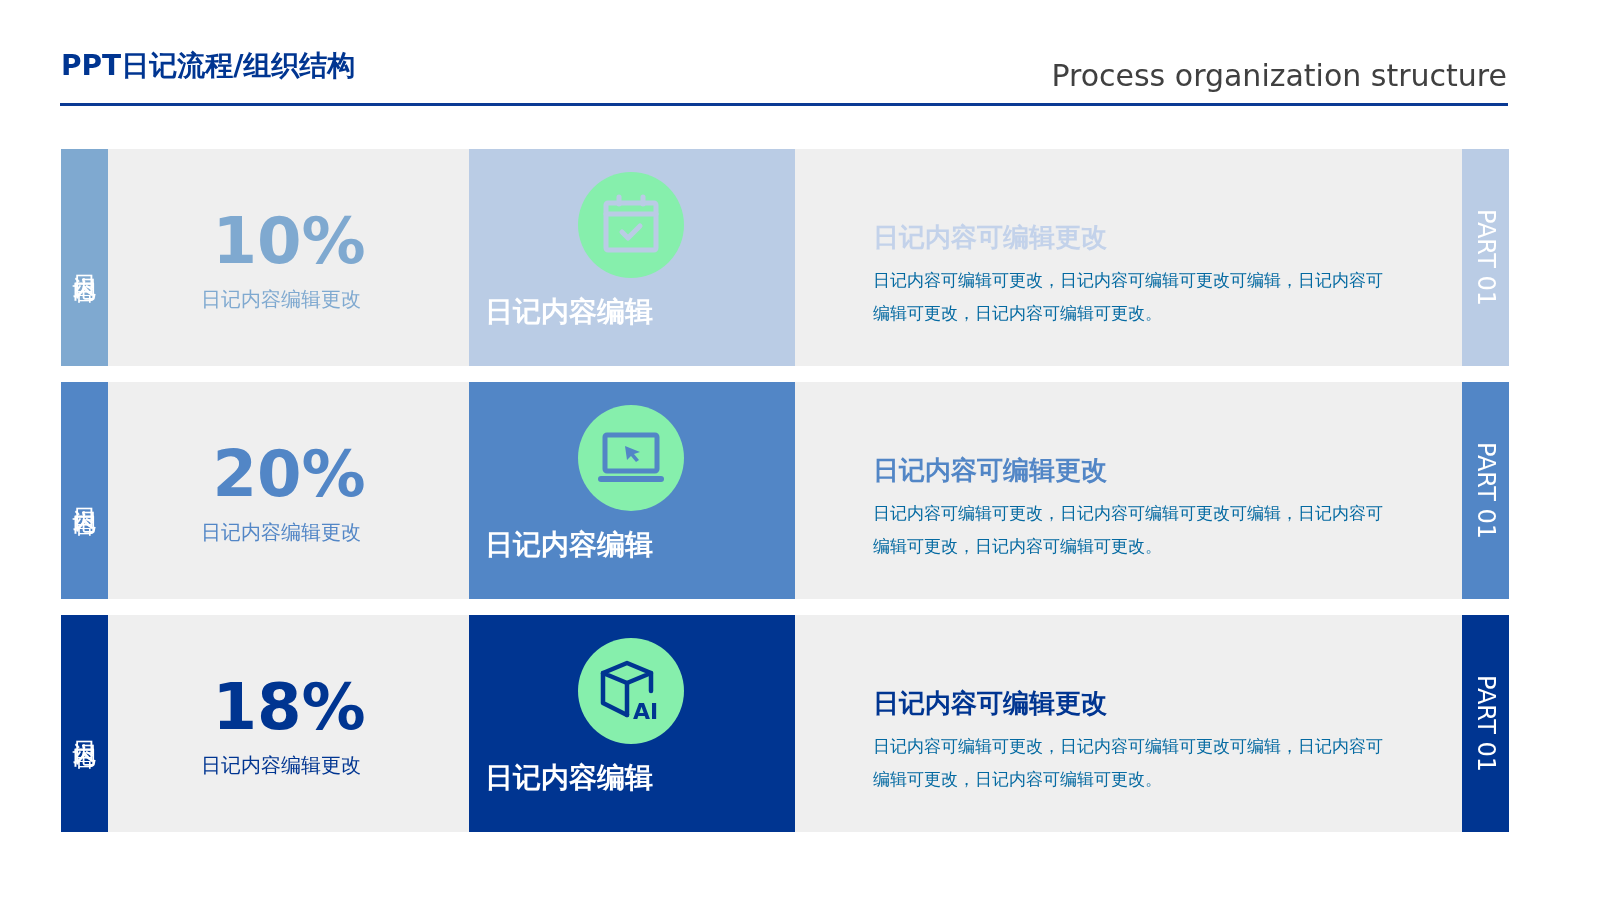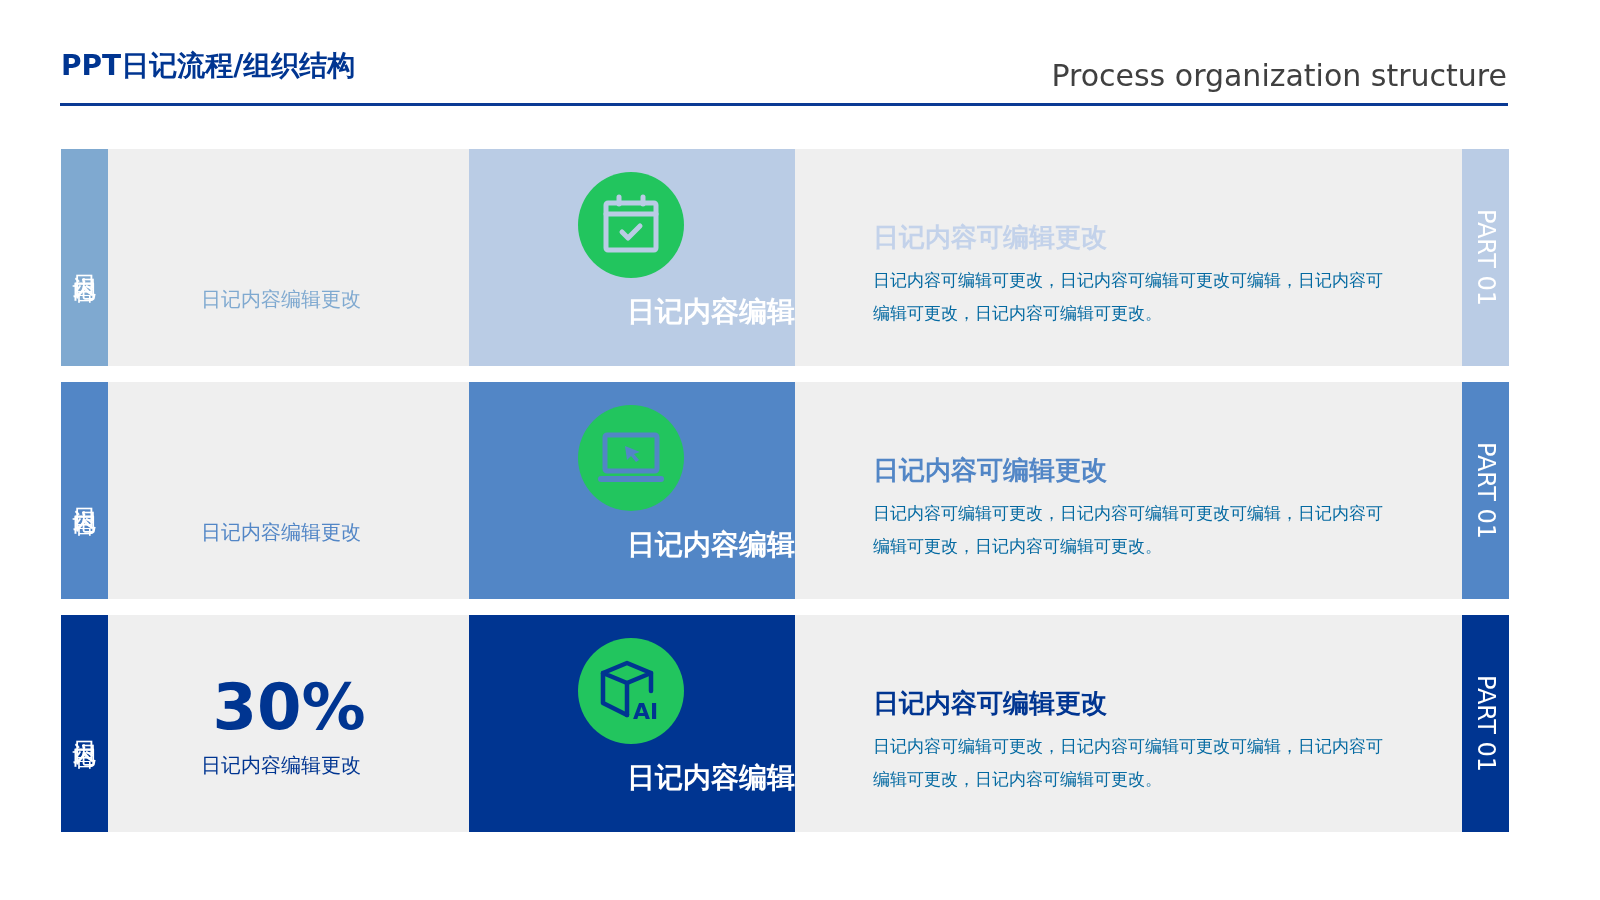--- a/index.html
+++ b/index.html
@@ -35,24 +35,24 @@
       position: absolute; left: 0; right: 0; top: 52px; font-size: 64px; font-weight: bold; line-height: 80px;
     }
     .stat .label {
       position: absolute; left: 0; right: 16px; top: 135px; font-size: 20px; line-height: 30px;
     }
     .mid {
       position: absolute; left: 408px; top: 0; width: 326px; height: 100%;
     }
     .mid .circle {
       position: absolute; left: 109px; top: 23px; width: 106px; height: 106px; border-radius: 50%;
-      background: #22c55e; display: flex; align-items: center; justify-content: center;
+      background: #86efac; display: flex; align-items: center; justify-content: center;
     }
     .mid .mid-label {
-      position: absolute; left: 16px; right: 0; top: 143px; text-align: right; color: #ffffff;
+      position: absolute; left: 16px; right: 0; top: 143px; text-align: left; color: #ffffff;
       font-size: 28px; font-weight: bold; line-height: 40px;
     }
     .desc {
       position: absolute; left: 812px; top: 18px; width: 540px; height: 100%;
     }
     .desc .heading {
       position: absolute; left: 0; top: 50px; font-size: 26px; font-weight: bold; line-height: 40px; white-space: nowrap;
     }
     .desc .body {
       position: absolute; left: 0; top: 97px; width: 510px; font-size: 17px; line-height: 33px; color: #0369a1;
@@ -70,20 +70,21 @@
 
 <div class="title">PPT日记流程/组织结构</div>
 <div class="subtitle">Process organization structure</div>
 <div class="rule"></div>
 
 <div class="row" id="row0" style="top:149px;">
   <div class="left-tab" style="background:#7fa9d0;">
     <span>日记内容</span>
   </div>
   <div class="stat">
+    <div class="pct" style="color:#7fa9d0;">10%</div>
     <div class="label" style="color:#7fa9d0;">日记内容编辑更改</div>
   </div>
   <div class="mid" style="background:#bacce5;">
     <div class="circle">
       <svg width="62" height="62" viewBox="0 0 62 62">
         <g fill="none" stroke="#bacce5" stroke-width="5" stroke-linecap="round" stroke-linejoin="round">
           <rect x="6" y="9" width="50" height="47" rx="2"></rect>
           <line x1="6" y1="20" x2="56" y2="20"></line>
           <line x1="19" y1="3" x2="19" y2="10"></line>
           <line x1="43" y1="3" x2="43" y2="10"></line>
@@ -100,20 +101,21 @@
   <div class="right-tab" style="background:#bacce5;">
     <span>PART 01</span>
   </div>
 </div>
 
 <div class="row" id="row1" style="top:382px;">
   <div class="left-tab" style="background:#5286c6;">
     <span>日记内容</span>
   </div>
   <div class="stat">
+    <div class="pct" style="color:#5286c6;">20%</div>
     <div class="label" style="color:#5286c6;">日记内容编辑更改</div>
   </div>
   <div class="mid" style="background:#5286c6;">
     <div class="circle">
       <svg width="70" height="56" viewBox="0 0 70 56">
         <rect x="9" y="5" width="52" height="36" rx="2" fill="none" stroke="#5286c6" stroke-width="5"></rect>
         <rect x="2" y="46" width="66" height="6" rx="3" fill="#5286c6"></rect>
         <path d="M29 16 L44 22 L38 24 L43 30 L40 32 L35 26 L31 30 Z" fill="#5286c6"></path>
       </svg>
     </div>
@@ -126,21 +128,21 @@
   <div class="right-tab" style="background:#5286c6;">
     <span>PART 01</span>
   </div>
 </div>
 
 <div class="row" id="row2" style="top:615px;">
   <div class="left-tab" style="background:#003591;">
     <span>日记内容</span>
   </div>
   <div class="stat">
-    <div class="pct" style="color:#003591;">30%</div>
+    <div class="pct" style="color:#003591;">18%</div>
     <div class="label" style="color:#003591;">日记内容编辑更改</div>
   </div>
   <div class="mid" style="background:#003591;">
     <div class="circle">
       <svg width="64" height="64" viewBox="0 0 64 64">
         <g fill="none" stroke="#003591" stroke-width="4.5" stroke-linejoin="round" stroke-linecap="round">
           <polygon points="28,4 52,14 28,24 4,14"></polygon>
           <polyline points="4,14 4,44 28,56"></polyline>
           <polyline points="28,24 28,56"></polyline>
           <polyline points="52,14 52,32"></polyline>

